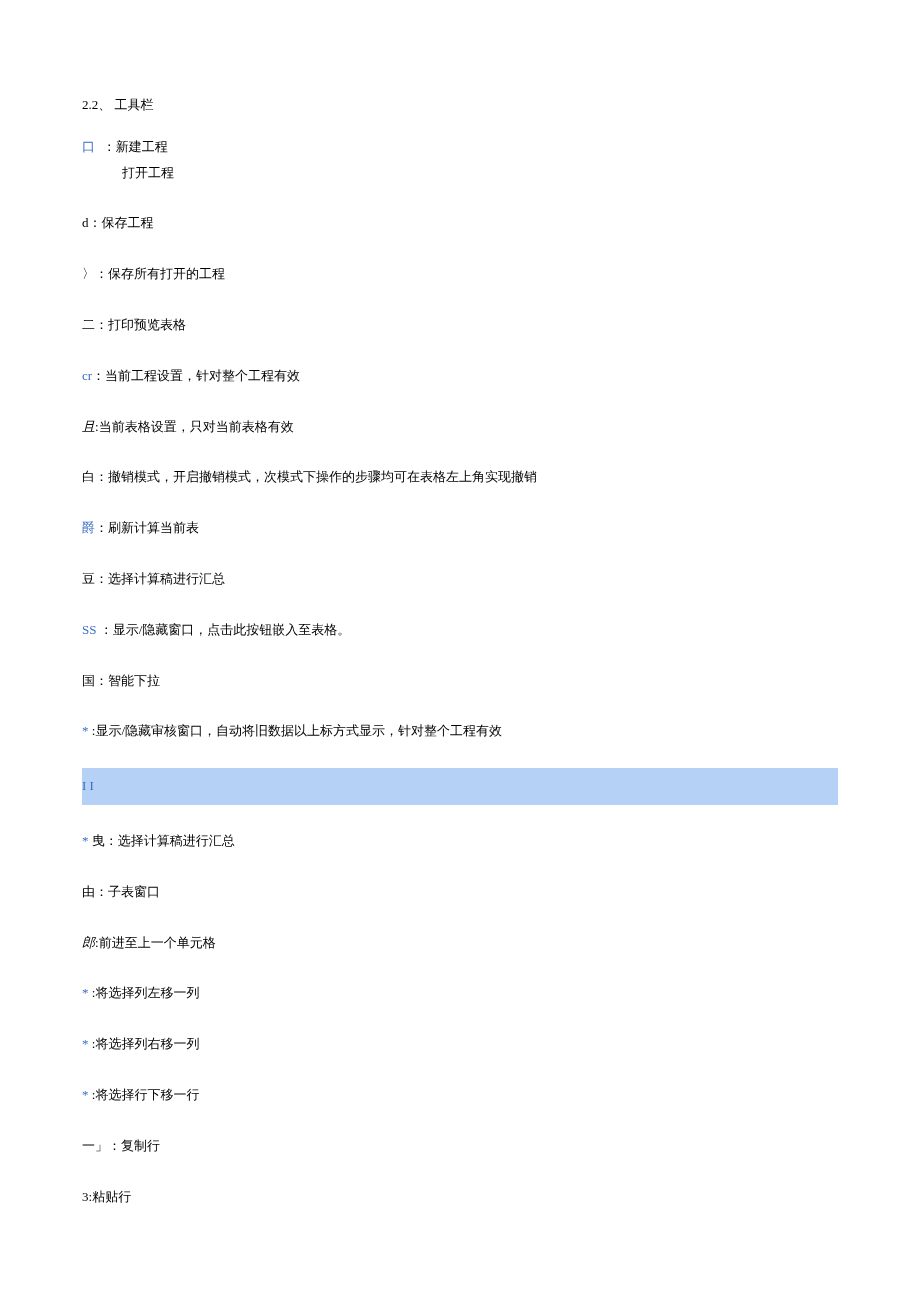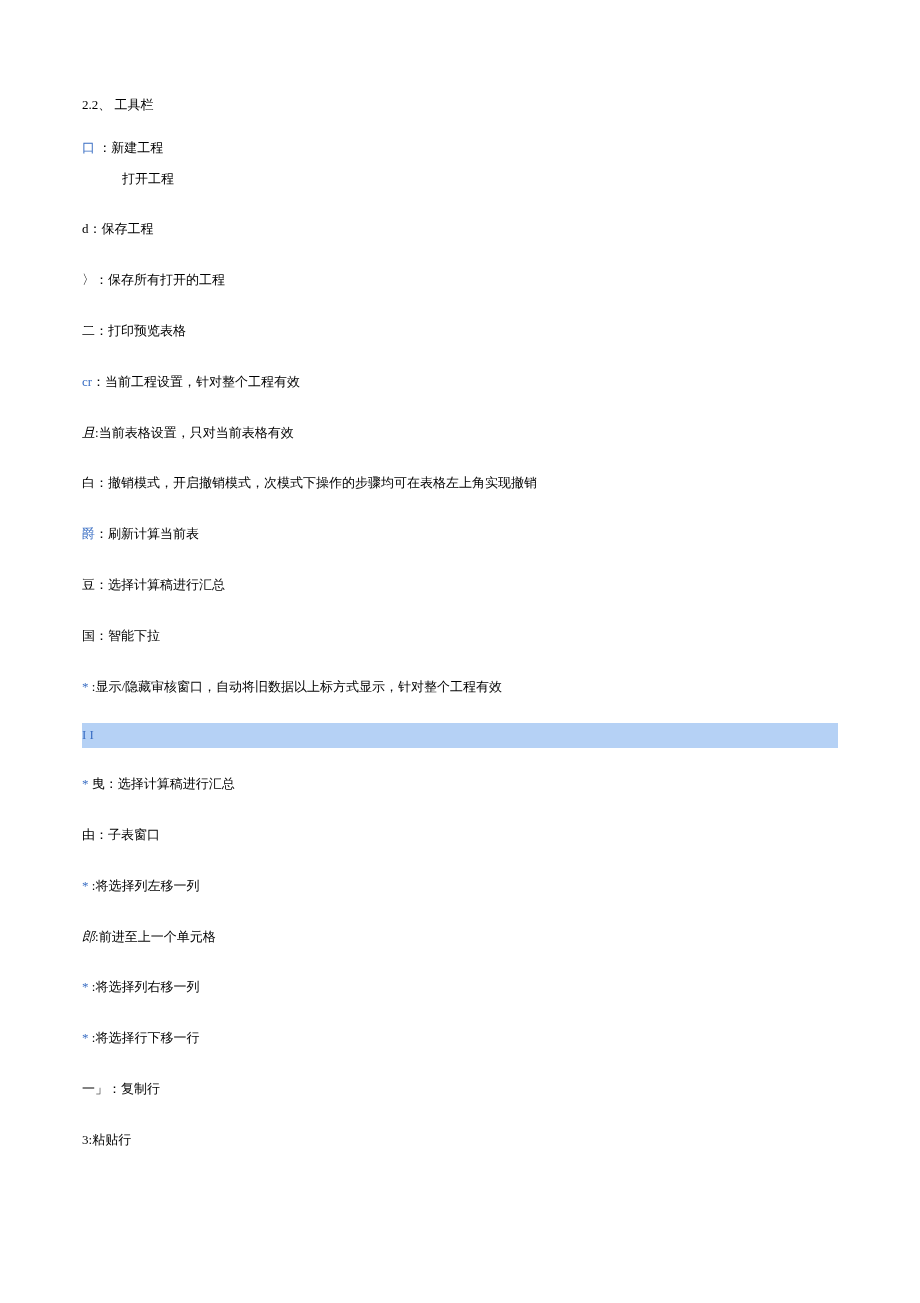--- a/index.html
+++ b/index.html
@@ -15,29 +15,30 @@
       padding: 95px 82px 40px 82px;
     }
     .section-title {
       font-weight: normal;
       margin-bottom: 22px;
     }
     .item {
       margin-bottom: 30px;
     }
     .item.first {
-      margin-bottom: 10px;
+      margin-bottom: 4px;
+      font-family: Liberation Mono, monospace;
     }
     .item.indent {
       padding-left: 40px;
       margin-bottom: 30px;
     }
     .highlight {
       background-color: #b5d1f5;
-      padding: 2px 0;
+      padding: 8px 0;
       margin-bottom: 26px;
       margin-top: -4px;
     }
     .blue { color: #3b6fc4; }
     .italic { font-style: italic; }
   </style>
 </head>
 <body>
 
 <div class="page">
@@ -47,31 +48,32 @@
       <div class="item first"><span class="blue">口</span><span> ：</span><span>新建工程</span></div>
       <div class="item indent"><span>打开工程</span></div>
       <div class="item"><span class="">d</span><span>：</span><span>保存工程</span></div>
       <div class="item"><span class="">〉</span><span>：</span><span>保存所有打开的工程</span></div>
       <div class="item"><span class="">二</span><span>：</span><span>打印预览表格</span></div>
       <div class="item"><span class="blue">cr</span><span>：</span><span>当前工程设置，针对整个工程有效</span></div>
       <div class="item"><span class="italic">且</span><span>:</span><span>当前表格设置，只对当前表格有效</span></div>
       <div class="item"><span class="">白</span><span>：</span><span>撤销模式，开启撤销模式，次模式下操作的步骤均可在表格左上角实现撤销</span></div>
       <div class="item"><span class="blue">爵</span><span>：</span><span>刷新计算当前表</span></div>
       <div class="item"><span class="">豆</span><span>：</span><span>选择计算稿进行汇总</span></div>
+      <div class="item"><span class="blue">SS</span><span> ：</span><span>显示/隐藏窗口，点击此按钮嵌入至表格。</span></div>
       <div class="item"><span class="">国</span><span>：</span><span>智能下拉</span></div>
       <div class="item"><span class="blue">*</span><span>   :</span><span>显示/隐藏审核窗口，自动将旧数据以上标方式显示，针对整个工程有效</span></div>
     </div>
 
   <div class="highlight">
     <span class="blue">I I</span>
   </div>
 
   <div id="list2">
       <div class="item"><span class="blue">*</span><span>   曳：</span><span>选择计算稿进行汇总</span></div>
       <div class="item"><span class="">由</span><span>：</span><span>子表窗口</span></div>
+      <div class="item"><span class="italic">郎</span><span>:</span><span>前进至上一个单元格</span></div>
       <div class="item"><span class="blue">*</span><span>   :</span><span>将选择列左移一列</span></div>
-      <div class="item"><span class="italic">郎</span><span>:</span><span>前进至上一个单元格</span></div>
       <div class="item"><span class="blue">*</span><span>   :</span><span>将选择列右移一列</span></div>
       <div class="item"><span class="blue">*</span><span>   :</span><span>将选择行下移一行</span></div>
       <div class="item"><span class="">一」</span><span>：</span><span>复制行</span></div>
       <div class="item"><span class="">3</span><span>:</span><span>粘贴行</span></div>
     </div>
 </div>
 
 </body></html>

